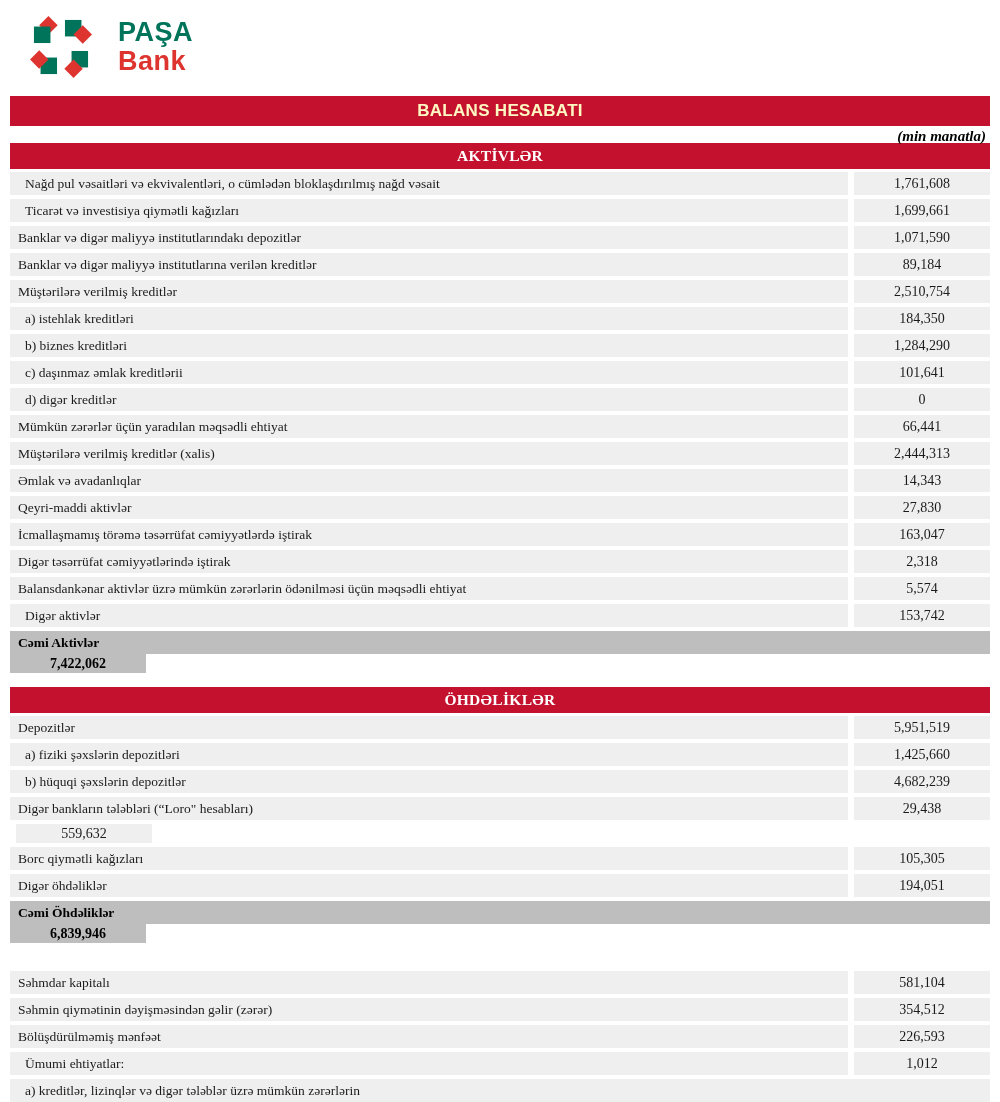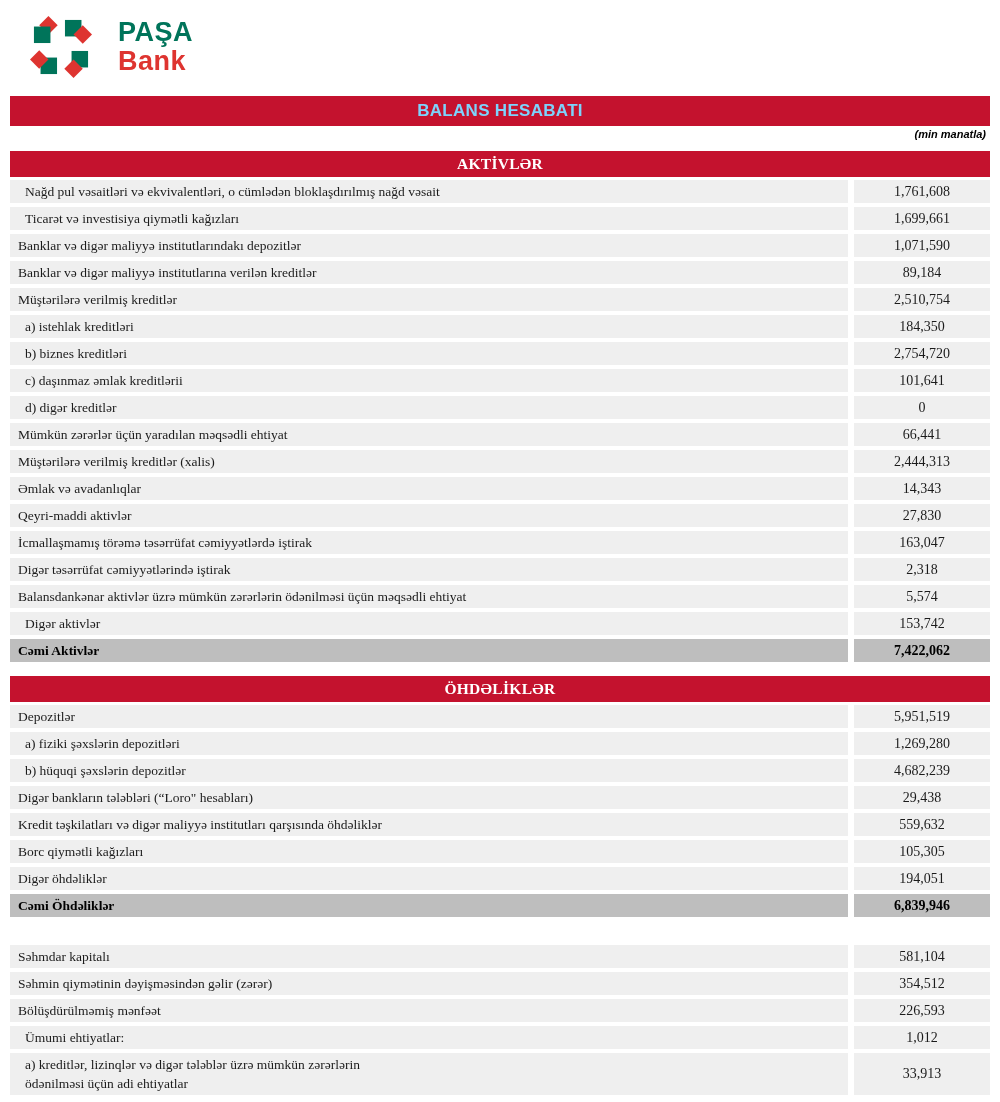--- a/index.html
+++ b/index.html
@@ -22,41 +22,41 @@
     display:flex;align-items:center;gap:24px;
     padding:14px 0 16px 18px;height:96px;
   }
   .logo-mark{width:66px;height:66px;flex:0 0 auto;}
   .logo-text{display:flex;flex-direction:column;line-height:29px;
     font-weight:bold;font-size:27px;letter-spacing:.5px;}
   .brand-top{color:var(--logo-green);}
   .brand-bottom{color:var(--logo-red);}
   
   .title-bar{
-    height:30px;background:var(--bar-red);color:#7dd3fc;
+    height:30px;background:var(--bar-red);color:#fef9c3;
     display:flex;align-items:center;justify-content:center;
     font-weight:bold;font-size:17px;letter-spacing:.3px;
   }
   .units-note{
-    height:25px;text-align:right;padding:2px 4px 0 0;
-    font-family:Liberation Sans, sans-serif;
-    font-style:italic;font-weight:bold;font-size:11px;color:#000;
+    height:17px;text-align:right;padding:2px 4px 0 0;
+    font-family:Liberation Serif, serif;
+    font-style:italic;font-weight:bold;font-size:15px;color:#000;
   }
   
   .section{margin-top:14px;font-family:Liberation Serif, serif;}
   .section:first-child{margin-top:0;}
   .section:last-child{margin-top:28px;}
   .section-bar{
     height:26px;background:var(--bar-red);color:#fff;
     display:flex;align-items:center;justify-content:center;
     font-weight:bold;font-size:15.5px;letter-spacing:.3px;
     margin-bottom:3px;
   }
   .row{display:flex;margin-bottom:4px;}
-  .row:last-child{margin-bottom:0;}
+  .row:last-child{margin-bottom:0;flex-direction:column;}
   .cell-label{
     flex:1;background:var(--row-bg);min-height:19px;
     display:flex;align-items:center;
     padding:2px 6px 2px 8px;font-size:13.5px;line-height:19px;
     white-space:pre-line;
   }
   .cell-gap{width:6px;background:#fff;}
   .cell-value{
     width:136px;background:var(--row-bg);min-height:19px;
     display:flex;align-items:center;justify-content:center;
@@ -132,21 +132,21 @@
           <div class="cell-value">2,510,754</div>
         </div>
         <div class="row indent">
           <div class="cell-label">a) istehlak kreditləri</div>
           <div class="cell-gap"></div>
           <div class="cell-value">184,350</div>
         </div>
         <div class="row indent">
           <div class="cell-label">b) biznes kreditləri</div>
           <div class="cell-gap"></div>
-          <div class="cell-value">2,754,720</div>
+          <div class="cell-value">1,284,290</div>
         </div>
         <div class="row indent">
           <div class="cell-label">c) daşınmaz əmlak kreditlərii</div>
           <div class="cell-gap"></div>
           <div class="cell-value">101,641</div>
         </div>
         <div class="row indent">
           <div class="cell-label">d) digər kreditlər</div>
           <div class="cell-gap"></div>
           <div class="cell-value">0</div>
@@ -200,34 +200,33 @@
       <div class="section">
         <div class="section-bar">ÖHDƏLİKLƏR</div>
         <div class="row">
           <div class="cell-label">Depozitlər</div>
           <div class="cell-gap"></div>
           <div class="cell-value">5,951,519</div>
         </div>
         <div class="row indent">
           <div class="cell-label">a) fiziki şəxslərin depozitləri</div>
           <div class="cell-gap"></div>
-          <div class="cell-value">1,269,280</div>
+          <div class="cell-value">1,425,660</div>
         </div>
         <div class="row indent">
           <div class="cell-label">b) hüquqi şəxslərin depozitlər</div>
           <div class="cell-gap"></div>
           <div class="cell-value">4,682,239</div>
         </div>
         <div class="row">
           <div class="cell-label">Digər bankların tələbləri (“Loro" hesabları)</div>
           <div class="cell-gap"></div>
           <div class="cell-value">29,438</div>
         </div>
         <div class="row">
-          <div class="cell-label">Kredit təşkilatları və digər maliyyə institutları qarşısında öhdəliklər</div>
           <div class="cell-gap"></div>
           <div class="cell-value">559,632</div>
         </div>
         <div class="row">
           <div class="cell-label">Borc qiymətli kağızları</div>
           <div class="cell-gap"></div>
           <div class="cell-value">105,305</div>
         </div>
         <div class="row">
           <div class="cell-label">Digər öhdəliklər</div>

